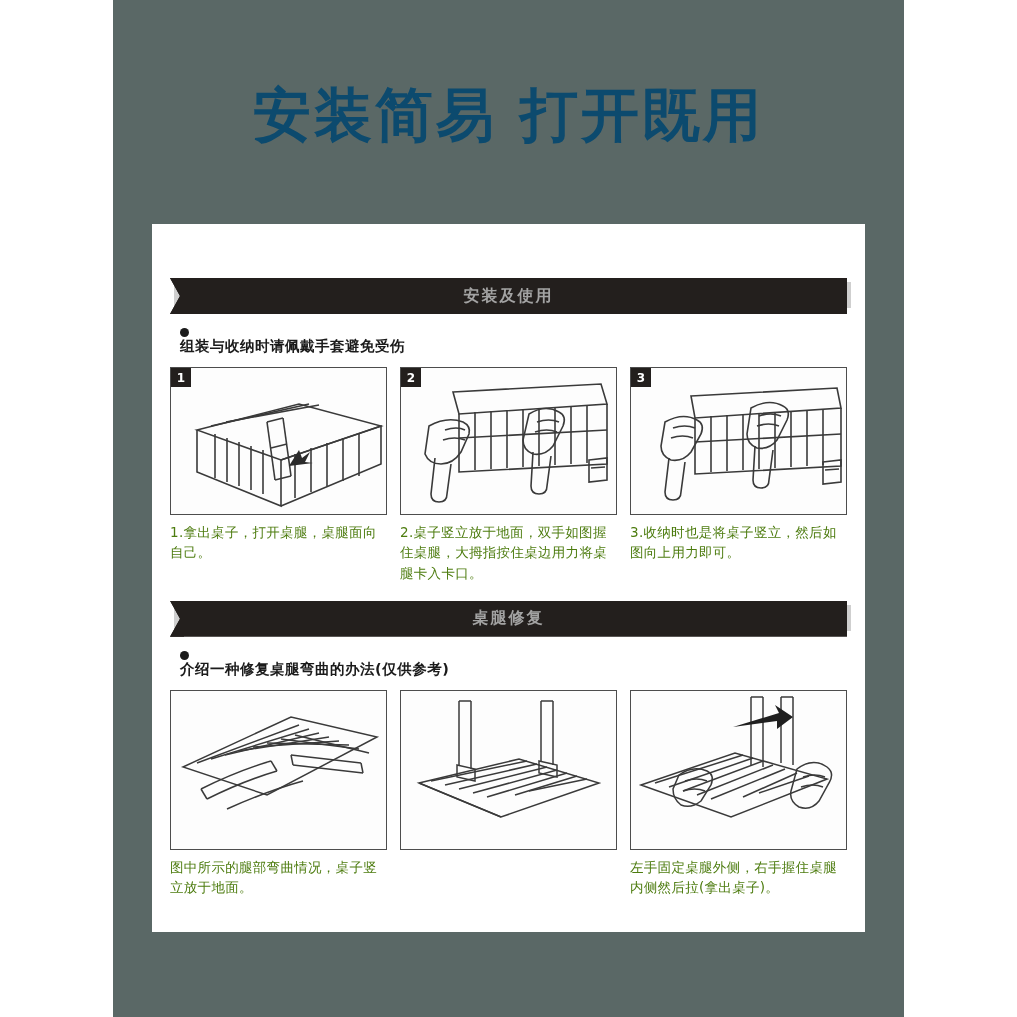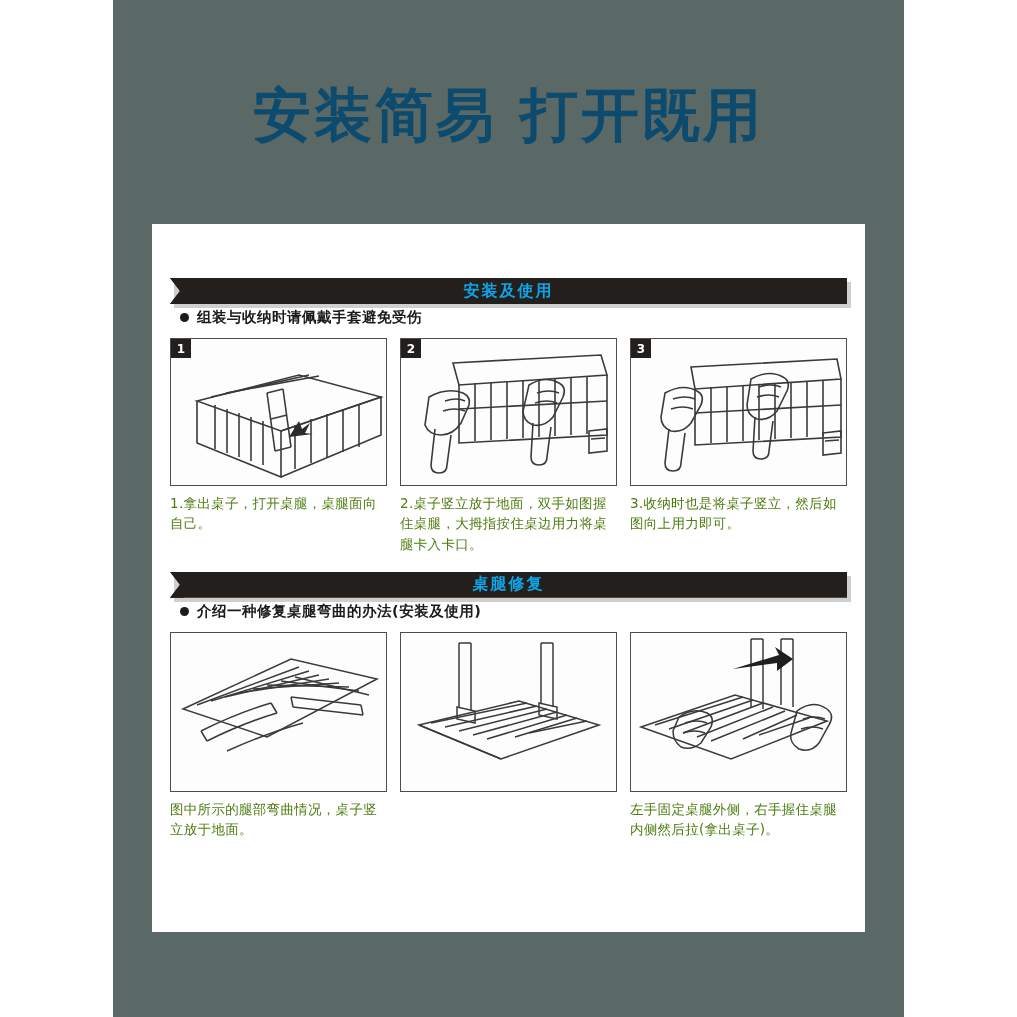--- a/index.html
+++ b/index.html
@@ -55,23 +55,23 @@
   .sheet-inner {
     position: absolute;
     left: 18px;
     top: 54px;
     width: 677px;
     height: 636px;
   }
   
   .banner {
     position: relative;
-    height: 26px;
+    height: 36px;
     background: #231f1d;
-    color: #0ea5e9;
+    color: #a3a3a3;
     font-size: 16px;
     font-weight: bold;
     letter-spacing: 2px;
     display: flex;
     align-items: center;
     justify-content: center;
     clip-path: polygon(0 0, 100% 0, 100% 100%, 0 100%, 10px 50%);
   }
   .banner::before {
     content: "";
@@ -90,27 +90,27 @@
     top: 4px;
     width: 100%;
     height: 26px;
     background: #cfcfcf;
     z-index: 0;
   }
   .banner-fg { position: relative; z-index: 1; }
 
   .bullet-line {
     display: flex;
-    align-items: center;
-    margin-top: 4px;
+    margin-top: 14px;
     margin-left: 10px;
     font-size: 14.5px;
     font-weight: bold;
     color: #1b1b1b;
     letter-spacing: .5px;
+    flex-direction: column;
   }
   .bullet-dot {
     width: 9px;
     height: 9px;
     border-radius: 50%;
     background: #1b1b1b;
     margin-right: 8px;
     flex: 0 0 auto;
   }
   .panel-row {
@@ -290,21 +290,21 @@
         </div>
       </div>
 
       <div class="banner-wrap sec2">
         <div class="banner-shadow"></div>
         <div class="banner banner-fg">桌腿修复</div>
       </div>
 
       <div class="bullet-line">
         <span class="bullet-dot"></span>
-        <span>介绍一种修复桌腿弯曲的办法(安装及使用)</span>
+        <span>介绍一种修复桌腿弯曲的办法(仅供参考)</span>
       </div>
 
       <div class="panel-row">
 
         <div class="panel">
           <div class="panel-img tall">
             <svg width="217" height="160" viewBox="0 0 217 160">
               <g fill="none" stroke="#3a3a3a" stroke-width="1.5">
                 <path d="M12 76 L120 26 L206 46 L96 104 Z"></path>
                 <path d="M26 72 L128 34"></path>

